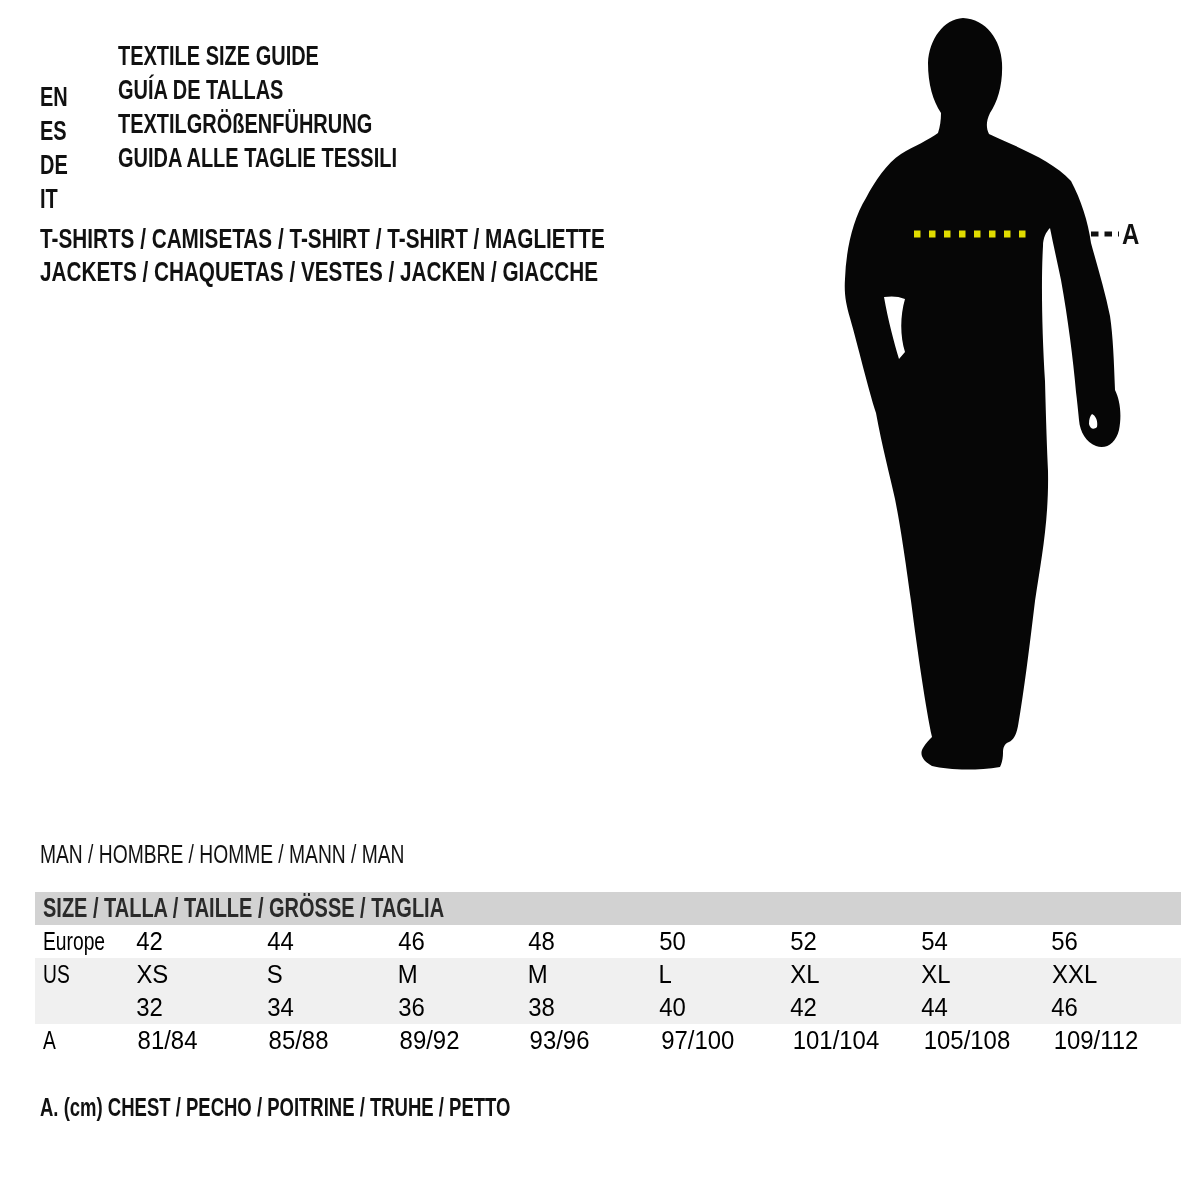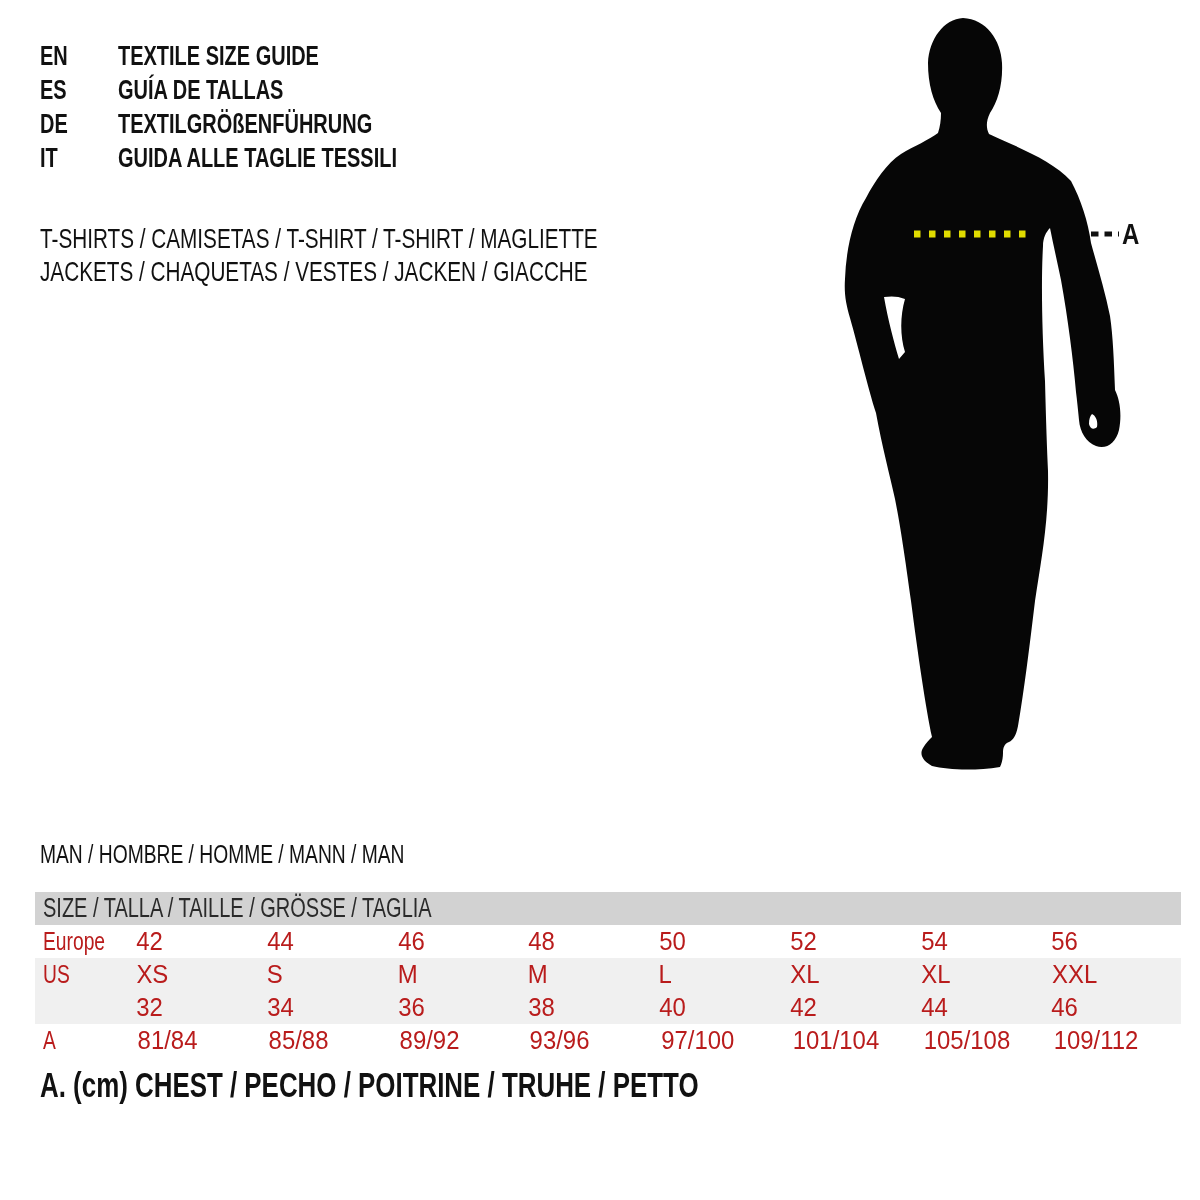--- a/index.html
+++ b/index.html
@@ -7,42 +7,42 @@
   .page {
     position:relative; width:1200px; height:1200px; background:#ffffff;
     font-family:"Liberation Sans", sans-serif; color:#111111; overflow:hidden;
   }
   
   .cx  { display:inline-block; transform:scaleX(0.74); transform-origin:0 50%; white-space:nowrap; }
   .cxc { display:inline-block; transform:scaleX(0.92); transform-origin:50% 50%; white-space:nowrap; }
 
   .lang-list { position:absolute; left:40px; top:39px; }
   .lang-row  { height:34px; line-height:34px; font-size:27px; font-weight:bold; }
-  .lang-code { display:inline-block; width:78px; vertical-align:top; }
+  .lang-code { display:inline-block; width:78px; vertical-align:top;margin-top:41px; }
 
   .cats { position:absolute; left:40px; top:222px; }
-  .cat-line { height:33px; line-height:33px; font-size:28px; font-weight:normal; }
+  .cat-line { height:33px; line-height:33px; font-size:28px; font-weight:bold; }
 
   .figure { position:absolute; left:820px; top:0; width:380px; height:790px; }
   .measure-label { position:absolute; left:1122px; top:217px; font-size:30px; font-weight:bold; }
   .measure-label .cx { transform:scaleX(0.8); }
 
   .man-label { position:absolute; left:40px; top:842px; height:24px; line-height:24px;
                font-size:26px; font-weight:normal; }
 
   .size-table { position:absolute; left:35px; top:892px; width:1146px; }
   .thead { height:33px; line-height:33px; background:#d2d2d2; padding-left:8px;
-           font-size:27px; font-weight:normal; color:#2a2a2a; }
-  .trow  { display:flex; height:33px; line-height:33px; font-size:26px; color:#b91c1c; }
+           font-size:27px; font-weight:bold; color:#2a2a2a; }
+  .trow  { display:flex; height:33px; line-height:33px; font-size:26px; color:#000000; }
   .trow.shaded { background:#f0f0f0; }
   .labcell { width:100px; padding-left:8px; }
   .valcell { flex:1; text-align:left; }
 
-  .footer-note { position:absolute; left:40px; top:1072px; height:26px; line-height:26px;
-                 font-size:35px; font-weight:bold; }
+  .footer-note { position:absolute; left:40px; top:1094px; height:26px; line-height:26px;
+                 font-size:25px; font-weight:bold; }
 </style>
 </head>
 <body>
 
 <div class="page">
 
   <div class="lang-list">
 
       <div class="lang-row">
         <span class="lang-code"><span class="cx">EN</span></span><span class="cx">TEXTILE SIZE GUIDE</span>

